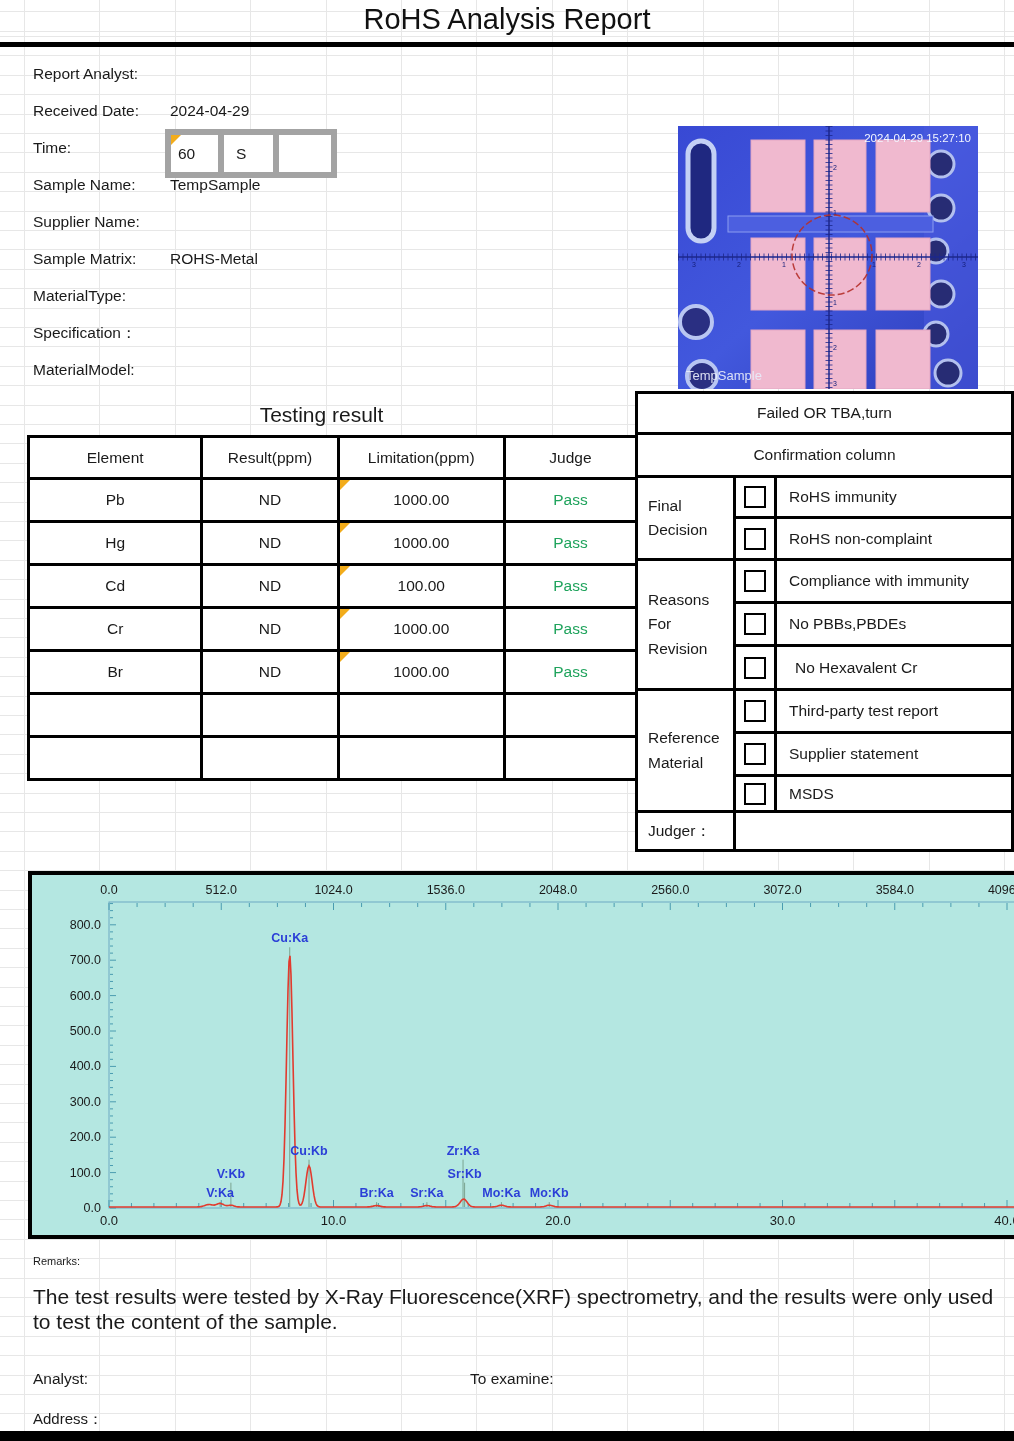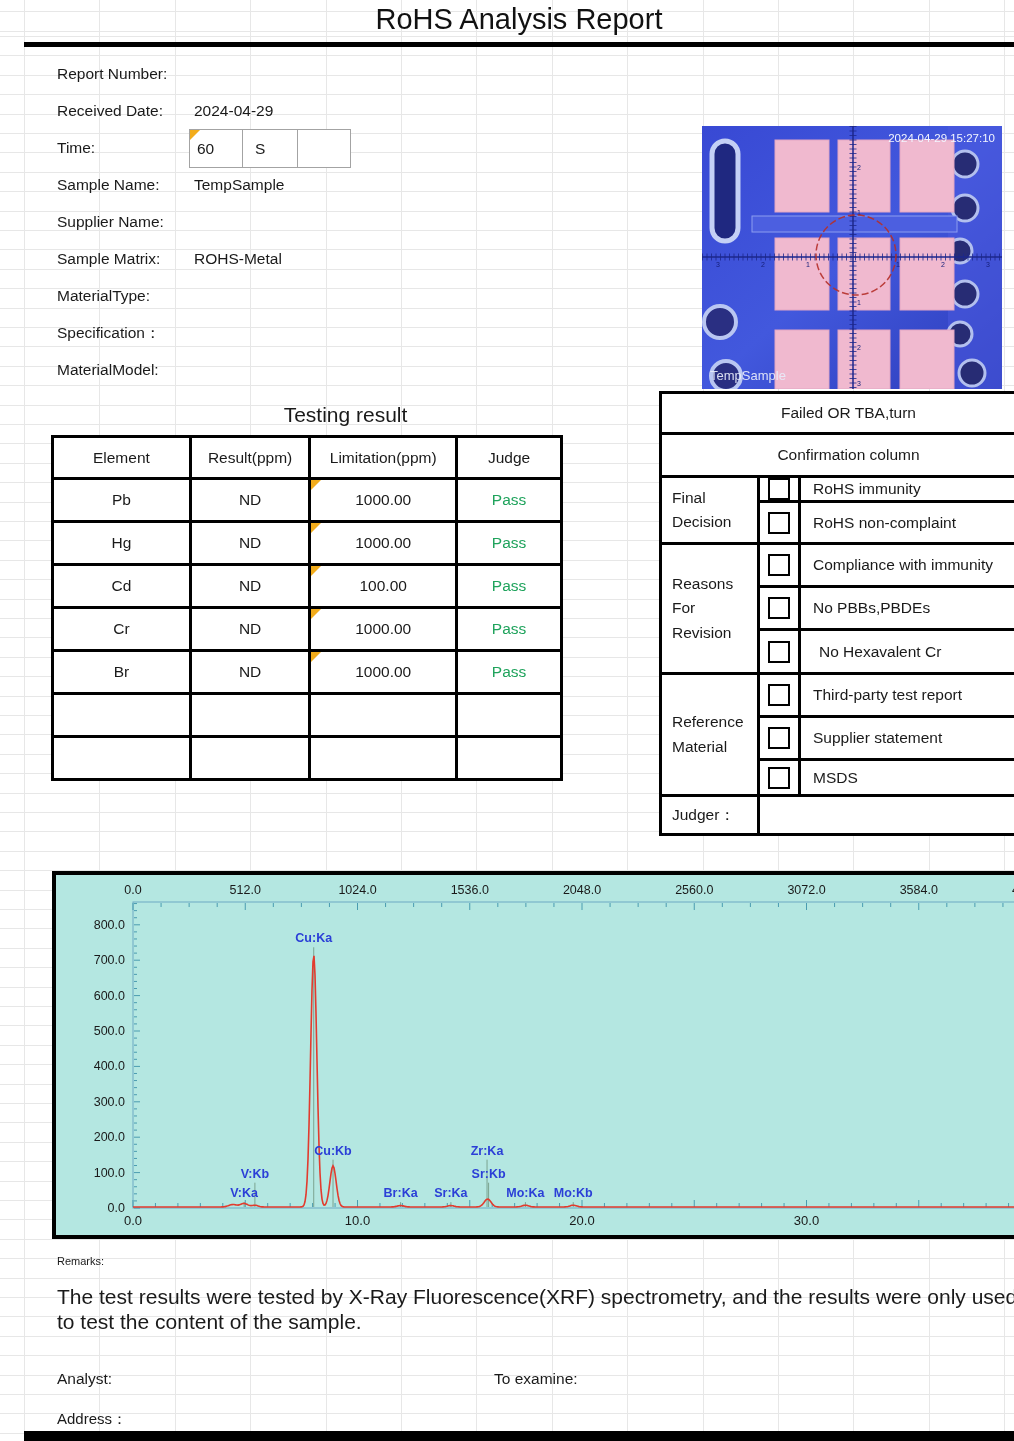--- a/index.html
+++ b/index.html
@@ -3,27 +3,27 @@
 <meta charset="utf-8">
 <style>
   html,body{margin:0;padding:0;}
   .page{position:relative;width:1014px;height:1441px;background:#ffffff;overflow:hidden;
         font-family:"Liberation Sans",sans-serif;color:#1a1a1a;}
   .grid-bg{position:absolute;inset:0;z-index:0;
     background-image:
       repeating-linear-gradient(to bottom,#e7e7e7 0 1px,transparent 1px 19.4px),
       repeating-linear-gradient(to right,#e7e7e7 0 1px,transparent 1px 75.4px);
     background-position:0 36px,24px 0;}
-  .abs{position:absolute;z-index:2;margin-left:24px;}
+  .abs{position:absolute;z-index:2;}
   .page-title{left:0;right:0;top:3px;height:38px;text-align:center;font-size:29px;color:#111;}
   .title-rule{left:0;right:0;top:42px;height:5px;background:#000;}
   .frow{height:38px;line-height:38px;font-size:15.5px;white-space:nowrap;}
   .flabel{left:33px;}
   .fvalue{left:170px;}
-  .cellbox{border:1px solid #a3a3a3;background:#fff;}
+  .cellbox{border:6px solid #a3a3a3;background:#fff;}
   .comment-tri{position:absolute;left:0;top:0;width:0;height:0;
     border-top:10px solid #f2ac1b;border-right:10px solid transparent;}
   .tr-title{left:27px;width:589px;top:396px;height:38px;line-height:38px;
     text-align:center;font-size:21px;}
   table.blk{border-collapse:collapse;background:#fff;}
   table.blk td{border:3px solid #000;font-size:15.5px;text-align:center;vertical-align:middle;
     padding:0;position:relative;}
   .judge{font-size:17.5px;font-weight:500;}
   .conf td.banner{font-size:15.5px;}
   .conf td.glabel{text-align:left;padding-left:10px;line-height:1.55;}
@@ -45,21 +45,21 @@
 </style>
 </head>
 <body>
 
 <div class="page">
   <div class="grid-bg"></div>
 
   <div class="abs page-title">RoHS Analysis Report</div>
   <div class="abs title-rule"></div>
 
-  <div class="abs frow flabel" style="top:55px">Report Number:</div>
+  <div class="abs frow flabel" style="top:55px">Report Analyst:</div>
   <div class="abs frow flabel" style="top:92px">Received Date:</div>
   <div class="abs frow fvalue" style="top:92px">2024-04-29</div>
   <div class="abs frow flabel" style="top:129px">Time:</div>
   <div class="abs cellbox" style="left:165px;top:129px;width:53px;height:37px;">
     <span class="comment-tri"></span>
     <span style="display:block;margin-left:7px;line-height:37px;font-size:15.5px;">60</span>
   </div>
   <div class="abs cellbox" style="left:218px;top:129px;width:55px;height:37px;">
     <span style="display:block;margin-left:12px;line-height:37px;font-size:15.5px;">S</span>
   </div>
@@ -126,21 +126,21 @@
           <text x="155" y="224">2</text>
           <text x="155" y="260">3</text>
       </g>
       <circle cx="154" cy="129" r="40" fill="none" stroke="#b5302a" stroke-width="1.5" stroke-dasharray="7 3" opacity="0.9"></circle>
       <text x="293" y="16" text-anchor="end" fill="#f2f5ff" font-size="11.5">2024-04-29 15:27:10</text>
       <text x="8" y="254" fill="#e8ecfa" font-size="13" opacity="0.92">TempSample</text>
     </svg>
   </div>
 
   <div class="abs tr-title">Testing result</div>
-  <table class="abs blk" style="left:27px;top:435px;width:512px;">
+  <table class="abs blk" style="left:27px;top:435px;width:611px;">
     <colgroup>
         <col style="width:168px">
         <col style="width:132px">
         <col style="width:161px">
         <col style="width:128px">
       </colgroup>
     <tbody>
         <tr style="height:42px">
       <td>Element</td>
       <td>Result(ppm)</td>
@@ -198,21 +198,21 @@
         <col style="width:38px">
         <col>
       </colgroup>
     <tbody>
         <tr style="height:41px">
           <td colspan="3" class="banner">Failed OR TBA,turn</td>
         </tr>
     <tr style="height:43px">
           <td colspan="3" class="banner">Confirmation column</td>
         </tr>
-    <tr style="height:25px">
+    <tr style="height:41px">
       <td rowspan="2" class="glabel">Final Decision</td>
       <td class="cbcell"><span class="checkbox"></span></td>
       <td class="item">RoHS immunity</td>
     </tr>
     <tr style="height:42px">
       <td class="cbcell"><span class="checkbox"></span></td>
       <td class="item">RoHS non-complaint</td>
     </tr>
     <tr style="height:43px">
       <td rowspan="3" class="glabel">Reasons For Revision</td>

